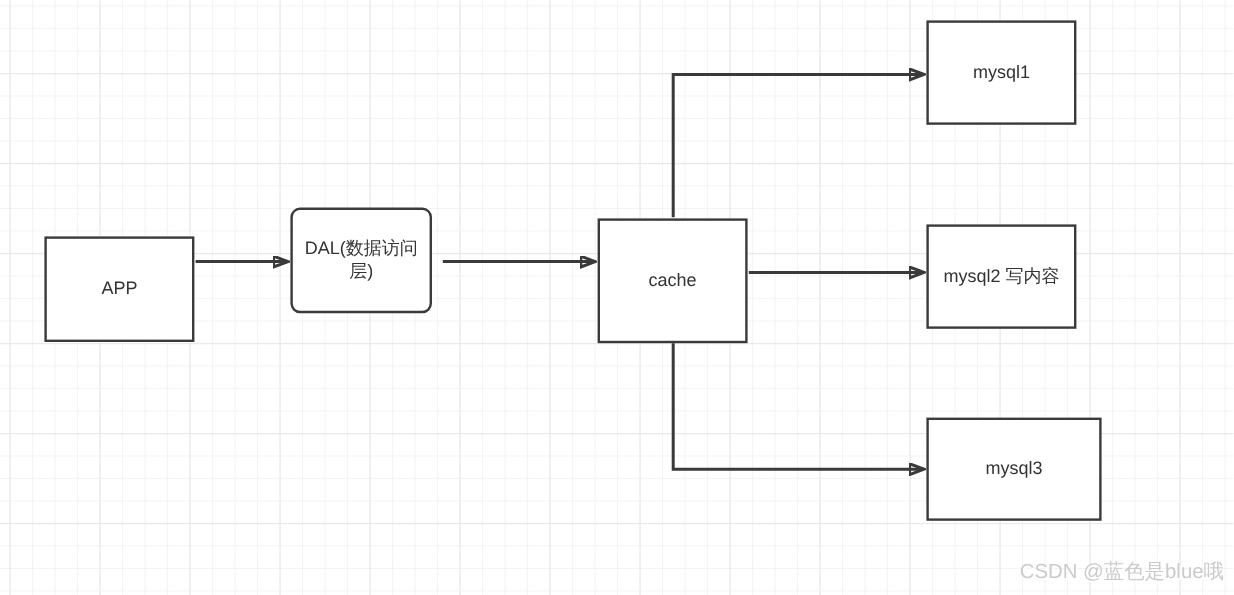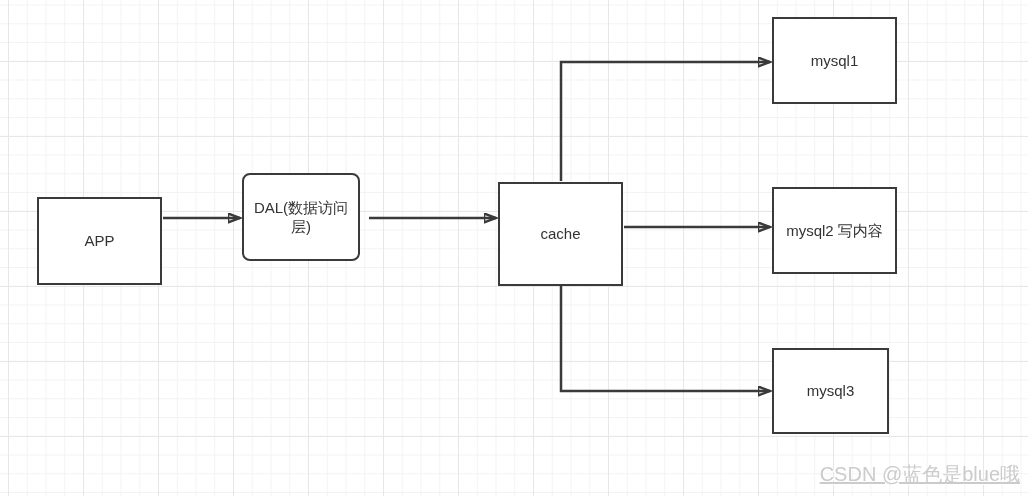--- a/index.html
+++ b/index.html
@@ -46,30 +46,29 @@
     line-height: 1.3;
     color: #333333;
     padding: 0 6px;
   }
   .node.rounded { border-radius: 8px; }
   #node-app    { left: 37px;  top: 173px; width: 125px; height: 88px; margin-top: 24px; }
   #node-dal    { left: 242px; top: 173px; width: 118px; height: 88px; }
   #node-cache  { left: 498px; top: 182px; width: 125px; height: 104px; }
   #node-mysql1 { left: 772px; top: 17px;  width: 125px; height: 87px; }
   #node-mysql2 { left: 772px; top: 187px; width: 125px; height: 87px; align-items: center; }
-  #node-mysql3 { left: 772px; top: 348px; width: 117px; height: 86px; }
+  #node-mysql3 { left: 772px; top: 348px; width: 146px; height: 86px; }
   .watermark {
     position: absolute;
     right: 8px;
     bottom: 8px;
-    font-size: 20px;
+    font-size: 17px;
     color: #cbcbcb;
     text-shadow: 1px 1px 0 #ffffff;
     white-space: nowrap;
-    text-decoration: underline;
   }
 </style>
 </head>
 <body>
 
 <div class="canvas">
 
   <svg class="edges" width="1028" height="496" viewBox="0 0 1028 496" xmlns="http://www.w3.org/2000/svg">
     <defs>
       <marker id="arrow" markerUnits="userSpaceOnUse" markerWidth="14" markerHeight="11" refX="12.5" refY="5" orient="auto">

